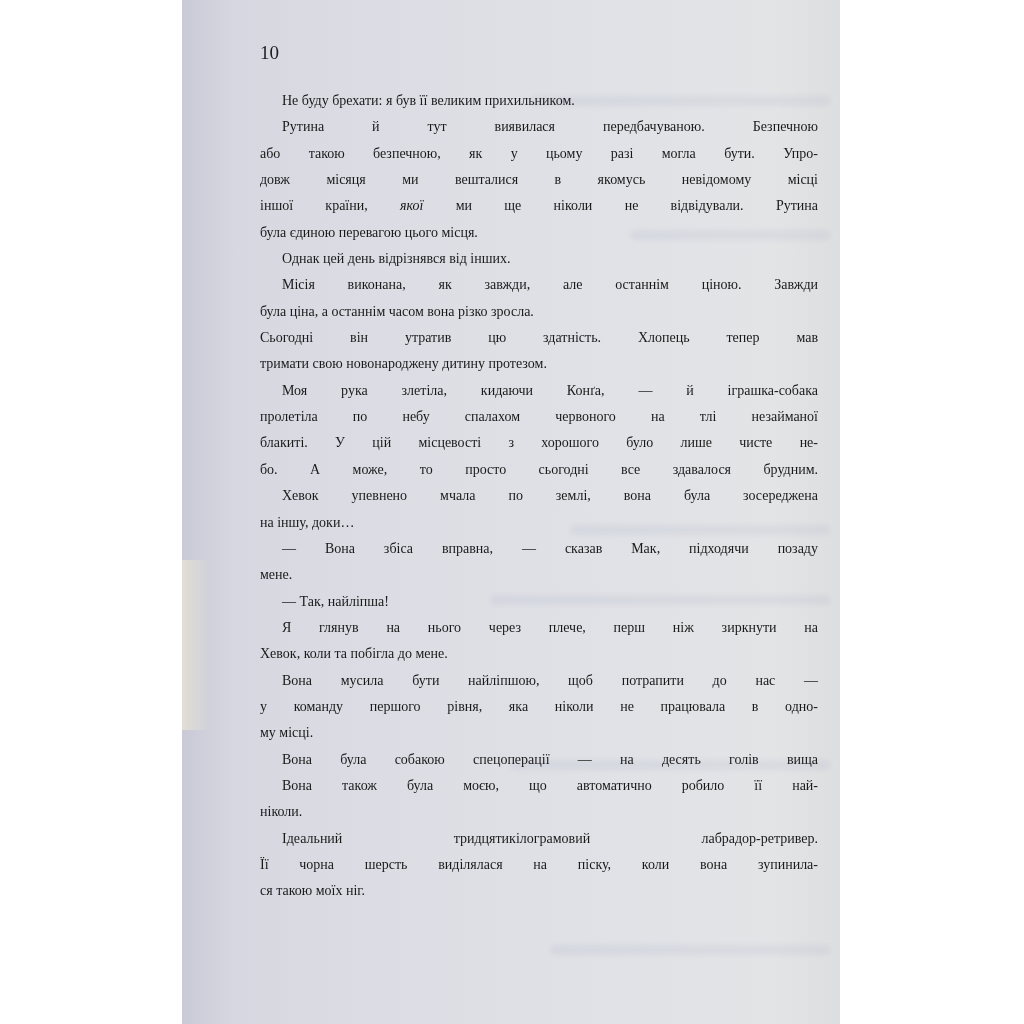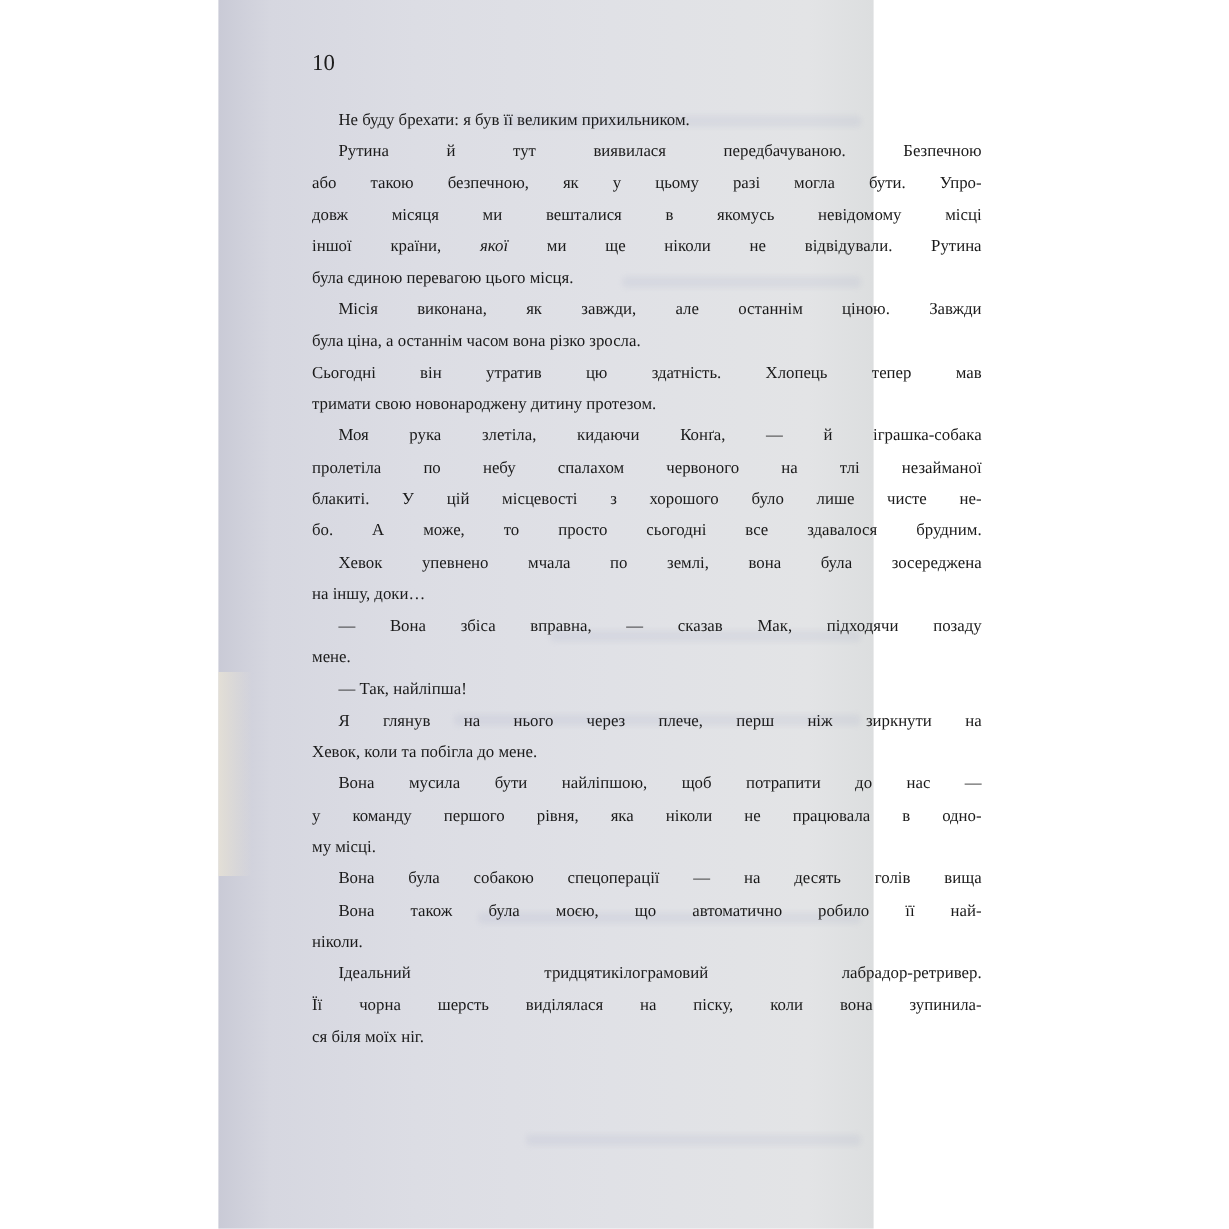--- a/index.html
+++ b/index.html
@@ -2,21 +2,21 @@
 <html><head>
 <meta charset="utf-8">
 <style>
   html, body { margin: 0; padding: 0; }
   body {
     width: 1024px; height: 1024px; overflow: hidden;
     background: #ffffff; position: relative;
     font-family: "DejaVu Serif", "Liberation Serif", serif;
   }
   .page {
-    position: absolute; left: 182px; top: 0; width: 546px; height: 1024px;
+    position: absolute; left: 182px; top: 0; width: 658px; height: 1024px;
     background: linear-gradient(90deg, #c9cad6 0%, #d6d7e0 8%, #dcdde4 30%, #e0e1e6 60%, #e3e4e6 90%, #dcdedf 100%);
   }
   .page::after {
     content: ""; position: absolute; left: 0; top: 560px; width: 28px; height: 170px;
     background: linear-gradient(90deg, rgba(238,232,214,0.7), rgba(238,232,214,0));
   }
   .page-number {
     position: absolute; left: 78px; top: 42px;
     font-family: "Liberation Serif", serif; font-size: 19px; color: #1c1c1c;
   }
@@ -46,20 +46,21 @@
   <div class="bleed" style="top:945px;width:280px"></div>
 
   <div class="page-number">10</div>
   <div class="text" id="text">
       <span class="line indent last">Не буду брехати: я був її великим прихильником.</span>
       <span class="line indent">Рутина й тут виявилася передбачуваною. Безпечною</span>
       <span class="line">або такою безпечною, як у цьому разі могла бути. Упро-</span>
       <span class="line">довж місяця ми вешталися в якомусь невідомому місці</span>
       <span class="line">іншої країни, <em>якої</em> ми ще ніколи не відвідували. Рутина</span>
       <span class="line last">була єдиною перевагою цього місця.</span>
+      <span class="line indent last">Однак цей день відрізнявся від інших.</span>
       <span class="line indent">Місія виконана, як завжди, але останнім ціною. Завжди</span>
       <span class="line last">була ціна, а останнім часом вона різко зросла.</span>
       <span class="line">Сьогодні він утратив цю здатність. Хлопець тепер мав</span>
       <span class="line last">тримати свою новонароджену дитину протезом.</span>
       <span class="line indent">Моя рука злетіла, кидаючи Конґа, — й іграшка-собака</span>
       <span class="line">пролетіла по небу спалахом червоного на тлі незайманої</span>
       <span class="line">блакиті. У цій місцевості з хорошого було лише чисте не-</span>
       <span class="line">бо. А може, то просто сьогодні все здавалося брудним.</span>
       <span class="line indent">Хевок упевнено мчала по землі, вона була зосереджена</span>
       <span class="line last">на іншу, доки…</span>
@@ -69,15 +70,15 @@
       <span class="line indent">Я глянув на нього через плече, перш ніж зиркнути на</span>
       <span class="line last">Хевок, коли та побігла до мене.</span>
       <span class="line indent">Вона мусила бути найліпшою, щоб потрапити до нас —</span>
       <span class="line">у команду першого рівня, яка ніколи не працювала в одно-</span>
       <span class="line last">му місці.</span>
       <span class="line indent">Вона була собакою спецоперації — на десять голів вища</span>
       <span class="line indent">Вона також була моєю, що автоматично робило її най-</span>
       <span class="line last">ніколи.</span>
       <span class="line indent">Ідеальний тридцятикілограмовий лабрадор-ретривер.</span>
       <span class="line">Її чорна шерсть виділялася на піску, коли вона зупинила-</span>
-      <span class="line last">ся біля моїх ніг.</span>
+      <span class="line last">ся такою моїх ніг.</span>
     </div>
 </div>
 
 </body></html>

